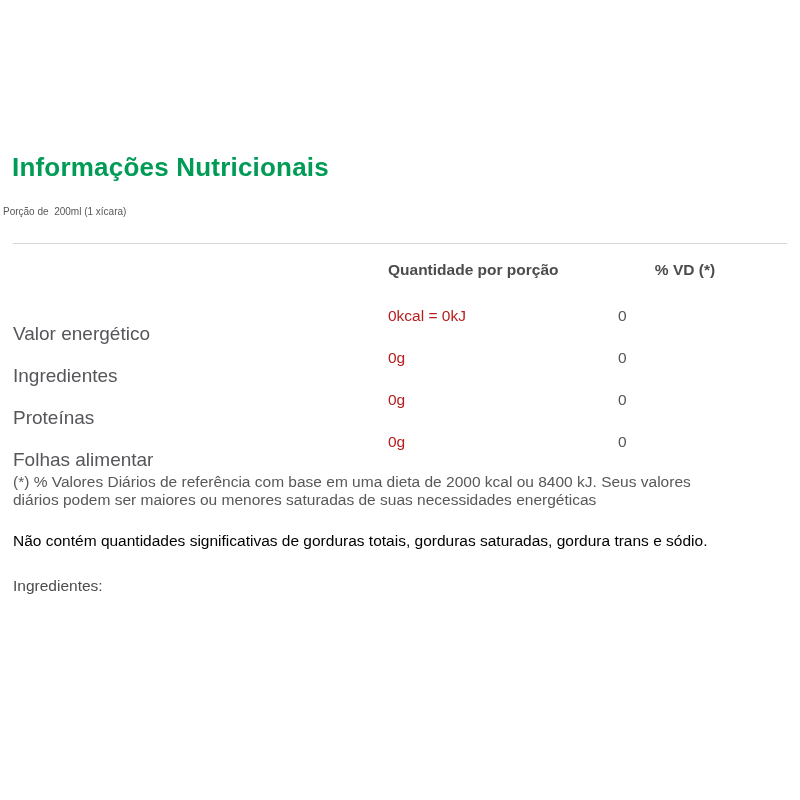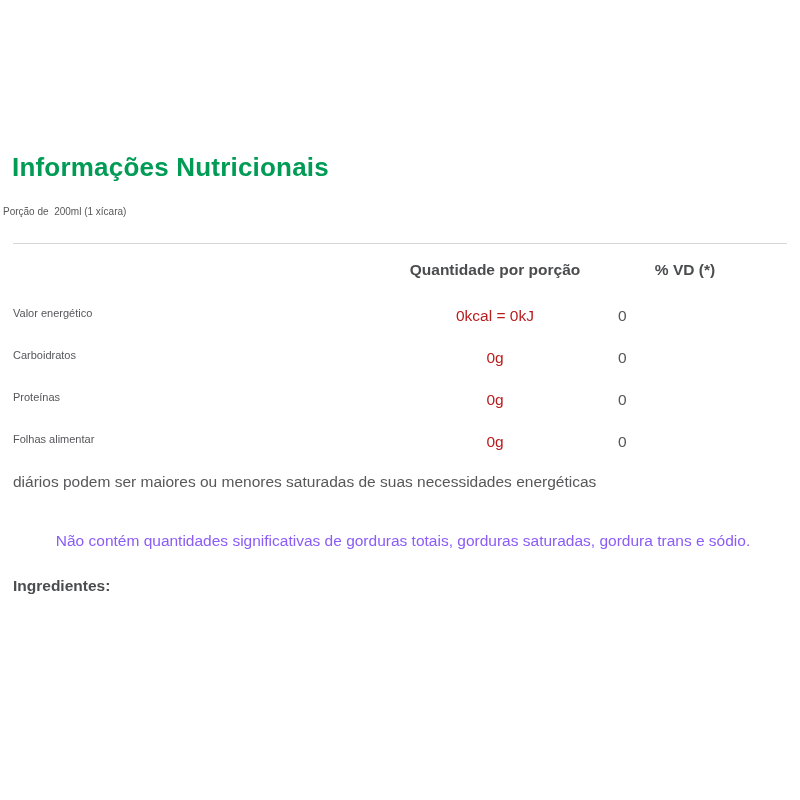--- a/index.html
+++ b/index.html
@@ -33,26 +33,26 @@
     width: 774px; height: 1px;
     background: #d8d8d8;
   }
   .th-qty, .th-dv {
     top: 261px;
     font-size: 15.5px;
     font-weight: 700;
     color: #4b4c4e;
     text-align: center;
   }
-  .col-qty { left: 388px; width: 214px; text-align: center; }
+  .col-qty { left: 388px; width: 214px; text-align: left; }
   .col-dv  { left: 618px; width: 134px; }
   .row { left: 0; width: 800px; height: 18px; }
   .row .cell-label {
-    position: absolute; left: 13px; top: 0;
-    font-size: 11px; color: #55565a; white-space: nowrap;
+    position: absolute; left: 13px; top: 16px;
+    font-size: 19px; color: #55565a; white-space: nowrap;
   }
   .row .cell-qty {
     position: absolute; top: 0;
     font-size: 15.5px; color: #b91c1c;
   }
   .row .cell-dv {
     position: absolute; top: 0;
     font-size: 15.5px; color: #55565a;
   }
   .row1 { top: 307px; }
@@ -64,27 +64,26 @@
     width: 780px;
     font-size: 15.5px;
     line-height: 18px;
     color: #58585a;
   }
   .no-significant {
     left: 13px; top: 532px;
     width: 780px;
     font-size: 15.5px;
     line-height: 18px;
-    color: #8b5cf6;
-    text-align: center;
+    color: #000000;
   }
   .ingredients-label {
     left: 13px; top: 577px;
     font-size: 15.5px;
-    font-weight: 700;
+    font-weight: 400;
     color: #4b4c4e;
   }
   .ingredients-value {
     left: 13px; top: 594px;
     font-size: 15.5px;
     color: #58585a;
   }
 </style>
 </head>
 <body>
@@ -101,38 +100,39 @@
 
   <div class="abs th-dv col-dv">% VD (*)</div>
 
   <div class="abs row row1">
     <span class="cell-label">Valor energético</span>
     <span class="cell-qty col-qty">0kcal = 0kJ</span>
     <span class="cell-dv col-dv">0</span>
   </div>
 
   <div class="abs row row2">
-    <span class="cell-label">Carboidratos</span>
+    <span class="cell-label">Ingredientes</span>
     <span class="cell-qty col-qty">0g</span>
     <span class="cell-dv col-dv">0</span>
   </div>
 
   <div class="abs row row3">
     <span class="cell-label">Proteínas</span>
     <span class="cell-qty col-qty">0g</span>
     <span class="cell-dv col-dv">0</span>
   </div>
 
   <div class="abs row row4">
     <span class="cell-label">Folhas alimentar</span>
     <span class="cell-qty col-qty">0g</span>
     <span class="cell-dv col-dv">0</span>
   </div>
 
   <div class="abs footnote">
+    <span style="display:block">(*) % Valores Diários de referência com base em uma dieta de 2000 kcal ou 8400 kJ. Seus valores</span>
     <span style="display:block">diários podem ser maiores ou menores saturadas de suas necessidades energéticas</span>
   </div>
 
   <div class="abs no-significant">Não contém quantidades significativas de gorduras totais, gorduras saturadas, gordura trans e sódio.</div>
 
   <div class="abs ingredients-label">Ingredientes:</div>
 
 
 </div>
 

